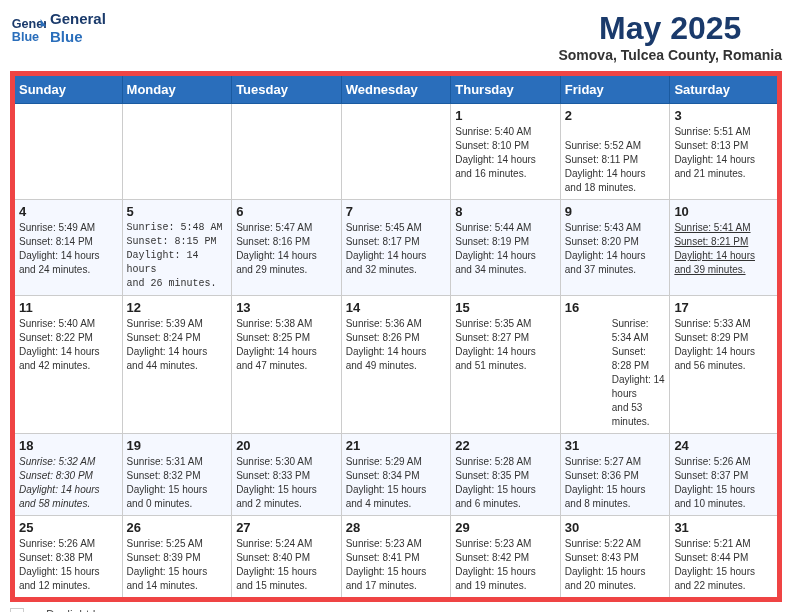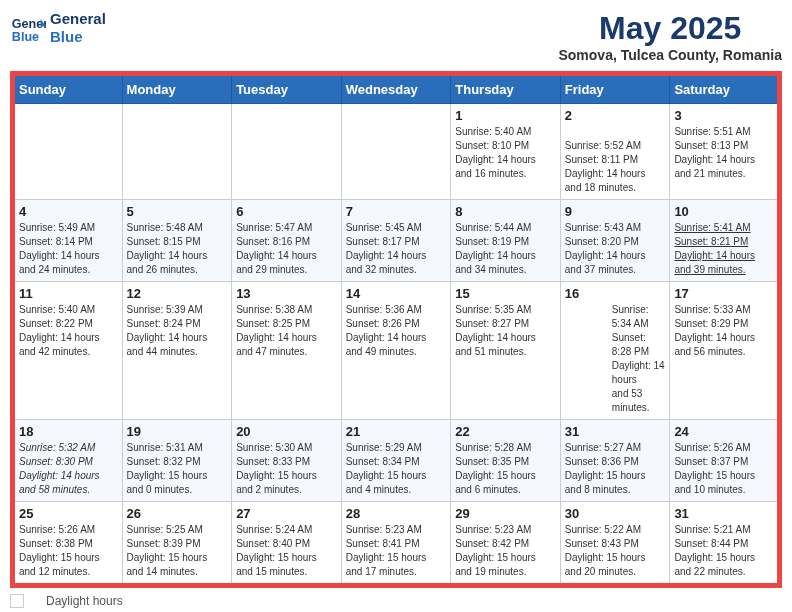--- a/index.html
+++ b/index.html
@@ -160,21 +160,21 @@
       <tr>
         <td>
           <span class="day-num">4</span>
           <div class="day-info" style="white-space: pre-line;">Sunrise: 5:49 AM
 Sunset: 8:14 PM
 Daylight: 14 hours
 and 24 minutes.</div>
         </td>
         <td>
           <span class="day-num">5</span>
-          <div class="day-info" style="white-space: pre-line;">Sunrise: 5:48 AM
+          <div class="day-info" style="white-space: pre-line; font-family: Liberation Mono, monospace;">Sunrise: 5:48 AM
 Sunset: 8:15 PM
 Daylight: 14 hours
 and 26 minutes.</div>
         </td>
         <td>
           <span class="day-num">6</span>
           <div class="day-info" style="white-space: pre-line;">Sunrise: 5:47 AM
 Sunset: 8:16 PM
 Daylight: 14 hours
 and 29 minutes.</div>

